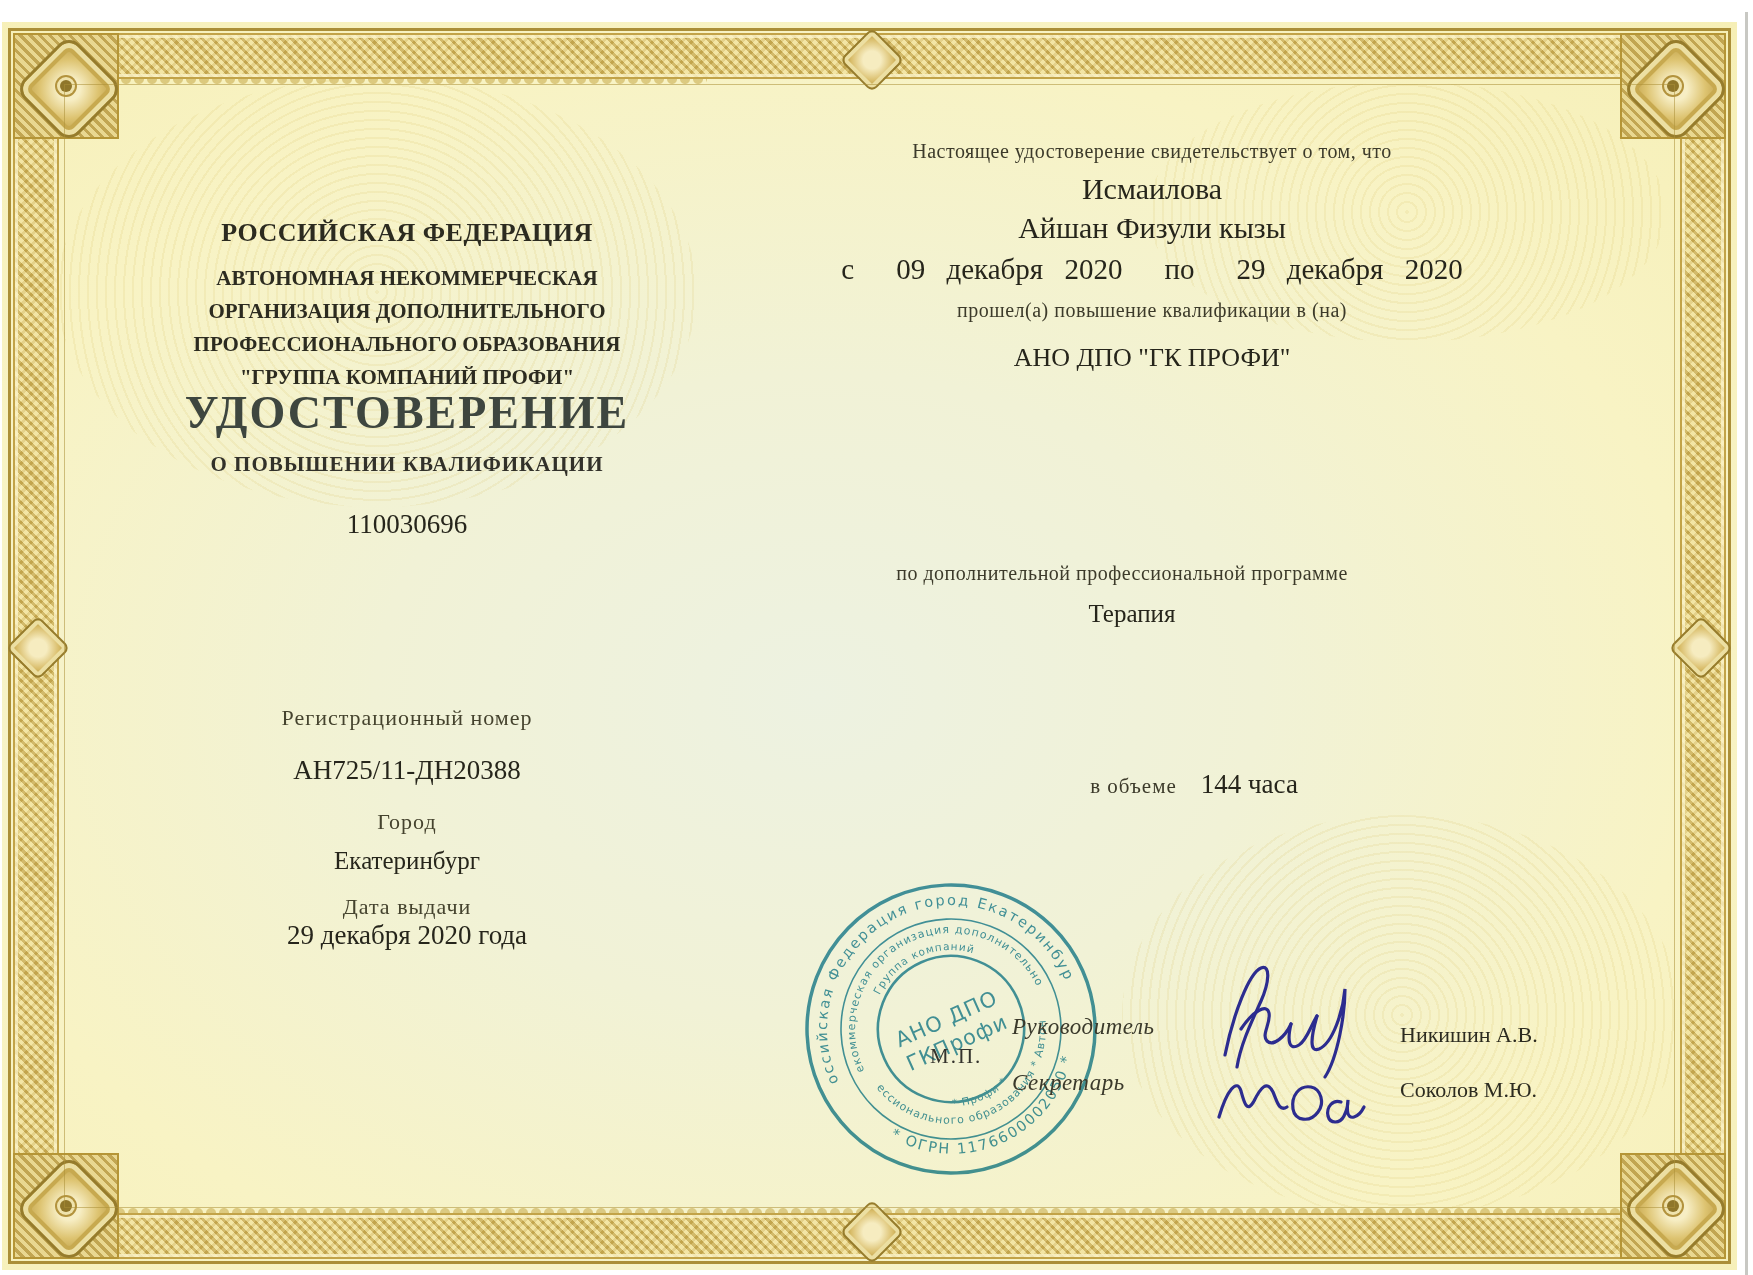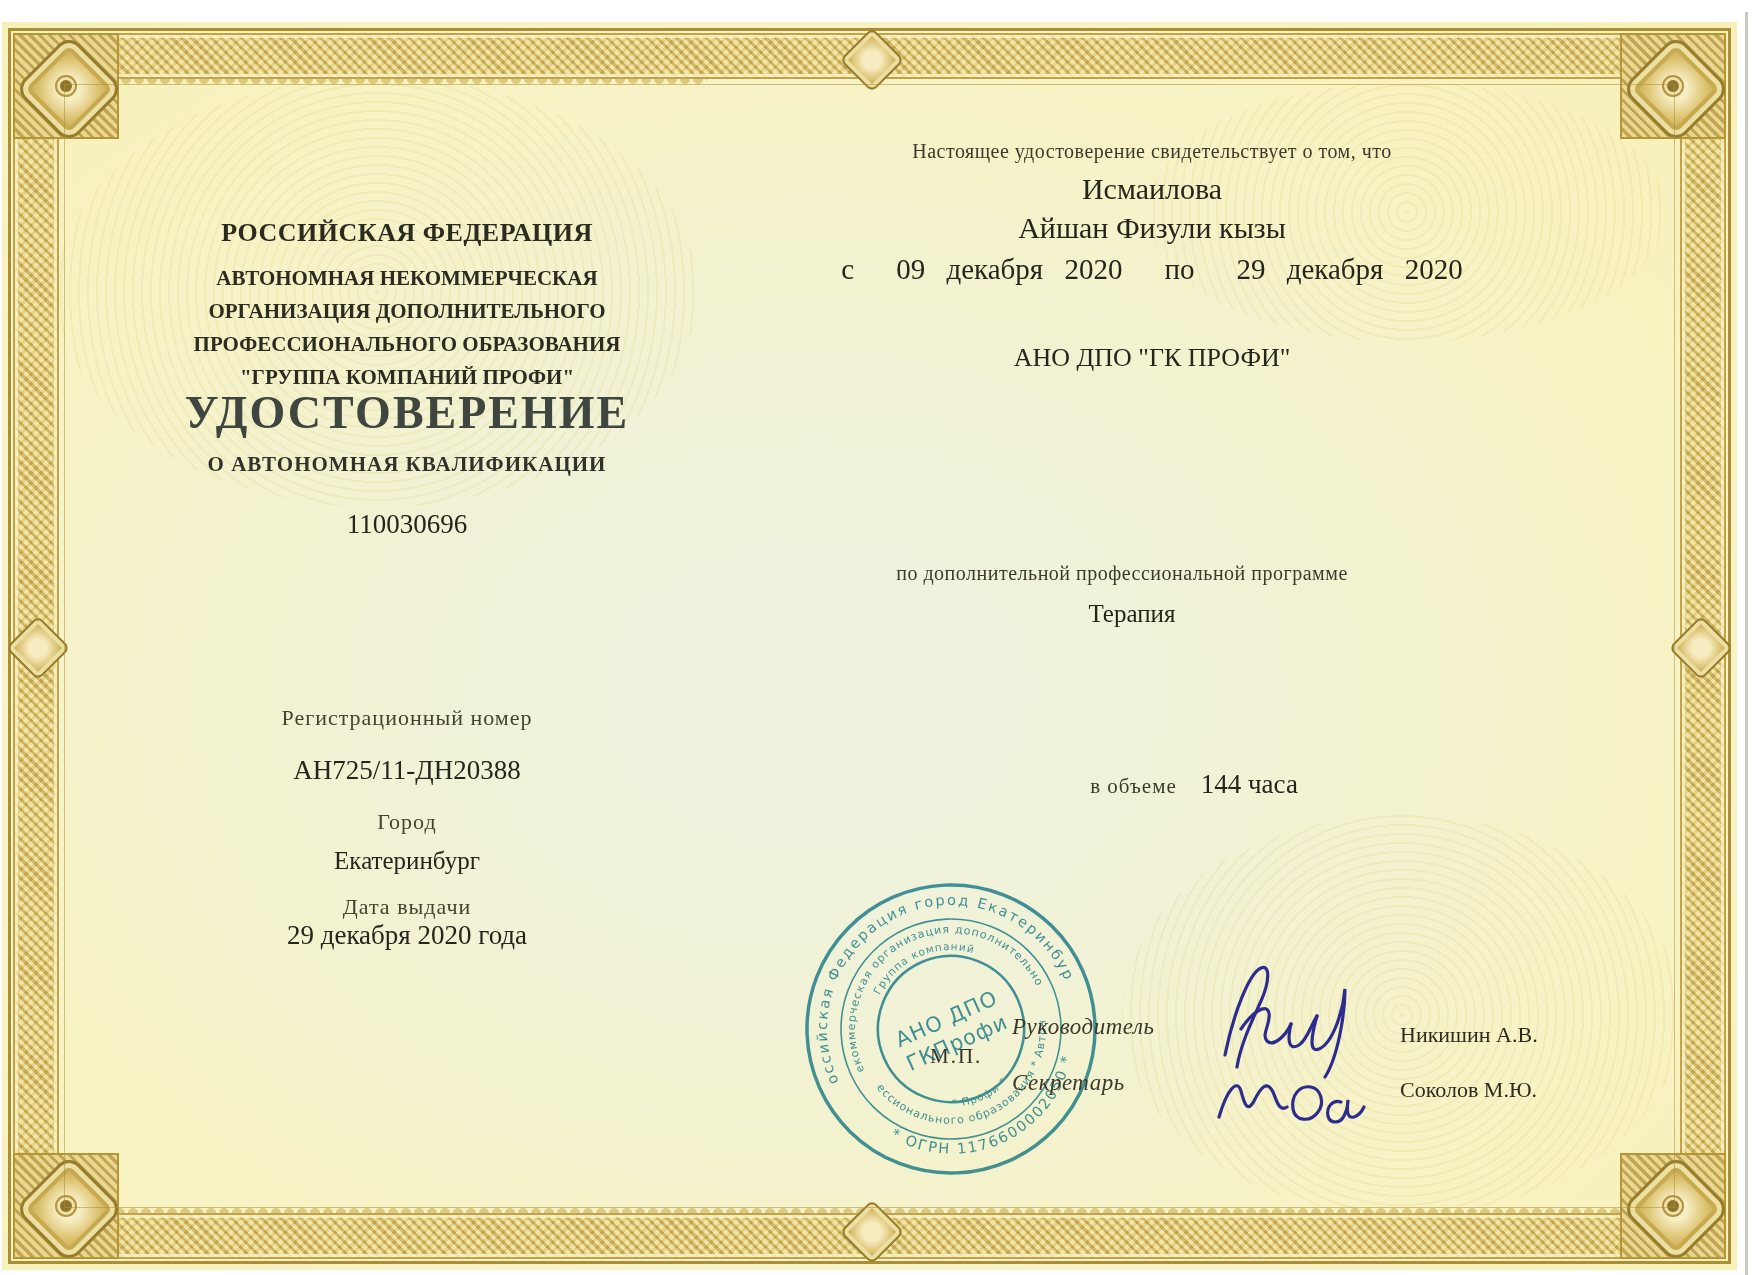--- a/index.html
+++ b/index.html
@@ -149,38 +149,39 @@
   <div class="swirl s3"></div>
 
   <div class="t country">РОССИЙСКАЯ ФЕДЕРАЦИЯ</div>
   <div class="t org">
     <div>АВТОНОМНАЯ НЕКОММЕРЧЕСКАЯ</div>
     <div>ОРГАНИЗАЦИЯ ДОПОЛНИТЕЛЬНОГО</div>
     <div>ПРОФЕССИОНАЛЬНОГО ОБРАЗОВАНИЯ</div>
     <div>"ГРУППА КОМПАНИЙ ПРОФИ"</div>
   </div>
   <div class="t title">УДОСТОВЕРЕНИЕ</div>
-  <div class="t subtitle">О АВТОНОМНАЯ КВАЛИФИКАЦИИ</div>
+  <div class="t subtitle">О ПОВЫШЕНИИ КВАЛИФИКАЦИИ</div>
   <div class="t blanknum">110030696</div>
   <div class="t label reglabel">Регистрационный номер</div>
   <div class="t regnum">АН725/11-ДН20388</div>
   <div class="t label citylabel">Город</div>
   <div class="t cityval">Екатеринбург</div>
   <div class="t label datelabel">Дата выдачи</div>
   <div class="t dateval">29 декабря 2020 года</div>
 
   <div class="r intro">Настоящее удостоверение свидетельствует о том, что</div>
   <div class="r surname">Исмаилова</div>
   <div class="r given">Айшан Физули кызы</div>
   <div class="r period">
     <span>с</span>
     <span class="date">09 декабря 2020</span>
     <span>по</span>
     <span class="date">29 декабря 2020</span>
   </div>
+  <div class="r completed">прошел(а) повышение квалификации в (на)</div>
   <div class="r institution">АНО ДПО "ГК ПРОФИ"</div>
   <div class="r programlabel">по дополнительной профессиональной программе</div>
   <div class="r program">Терапия</div>
   <div class="r volume">
     <span class="vl">в объеме</span>
     <span class="vv">144 часа</span>
   </div>
 
   <div class="role head">Руководитель</div>
   <div class="role secr">Секретарь</div>

